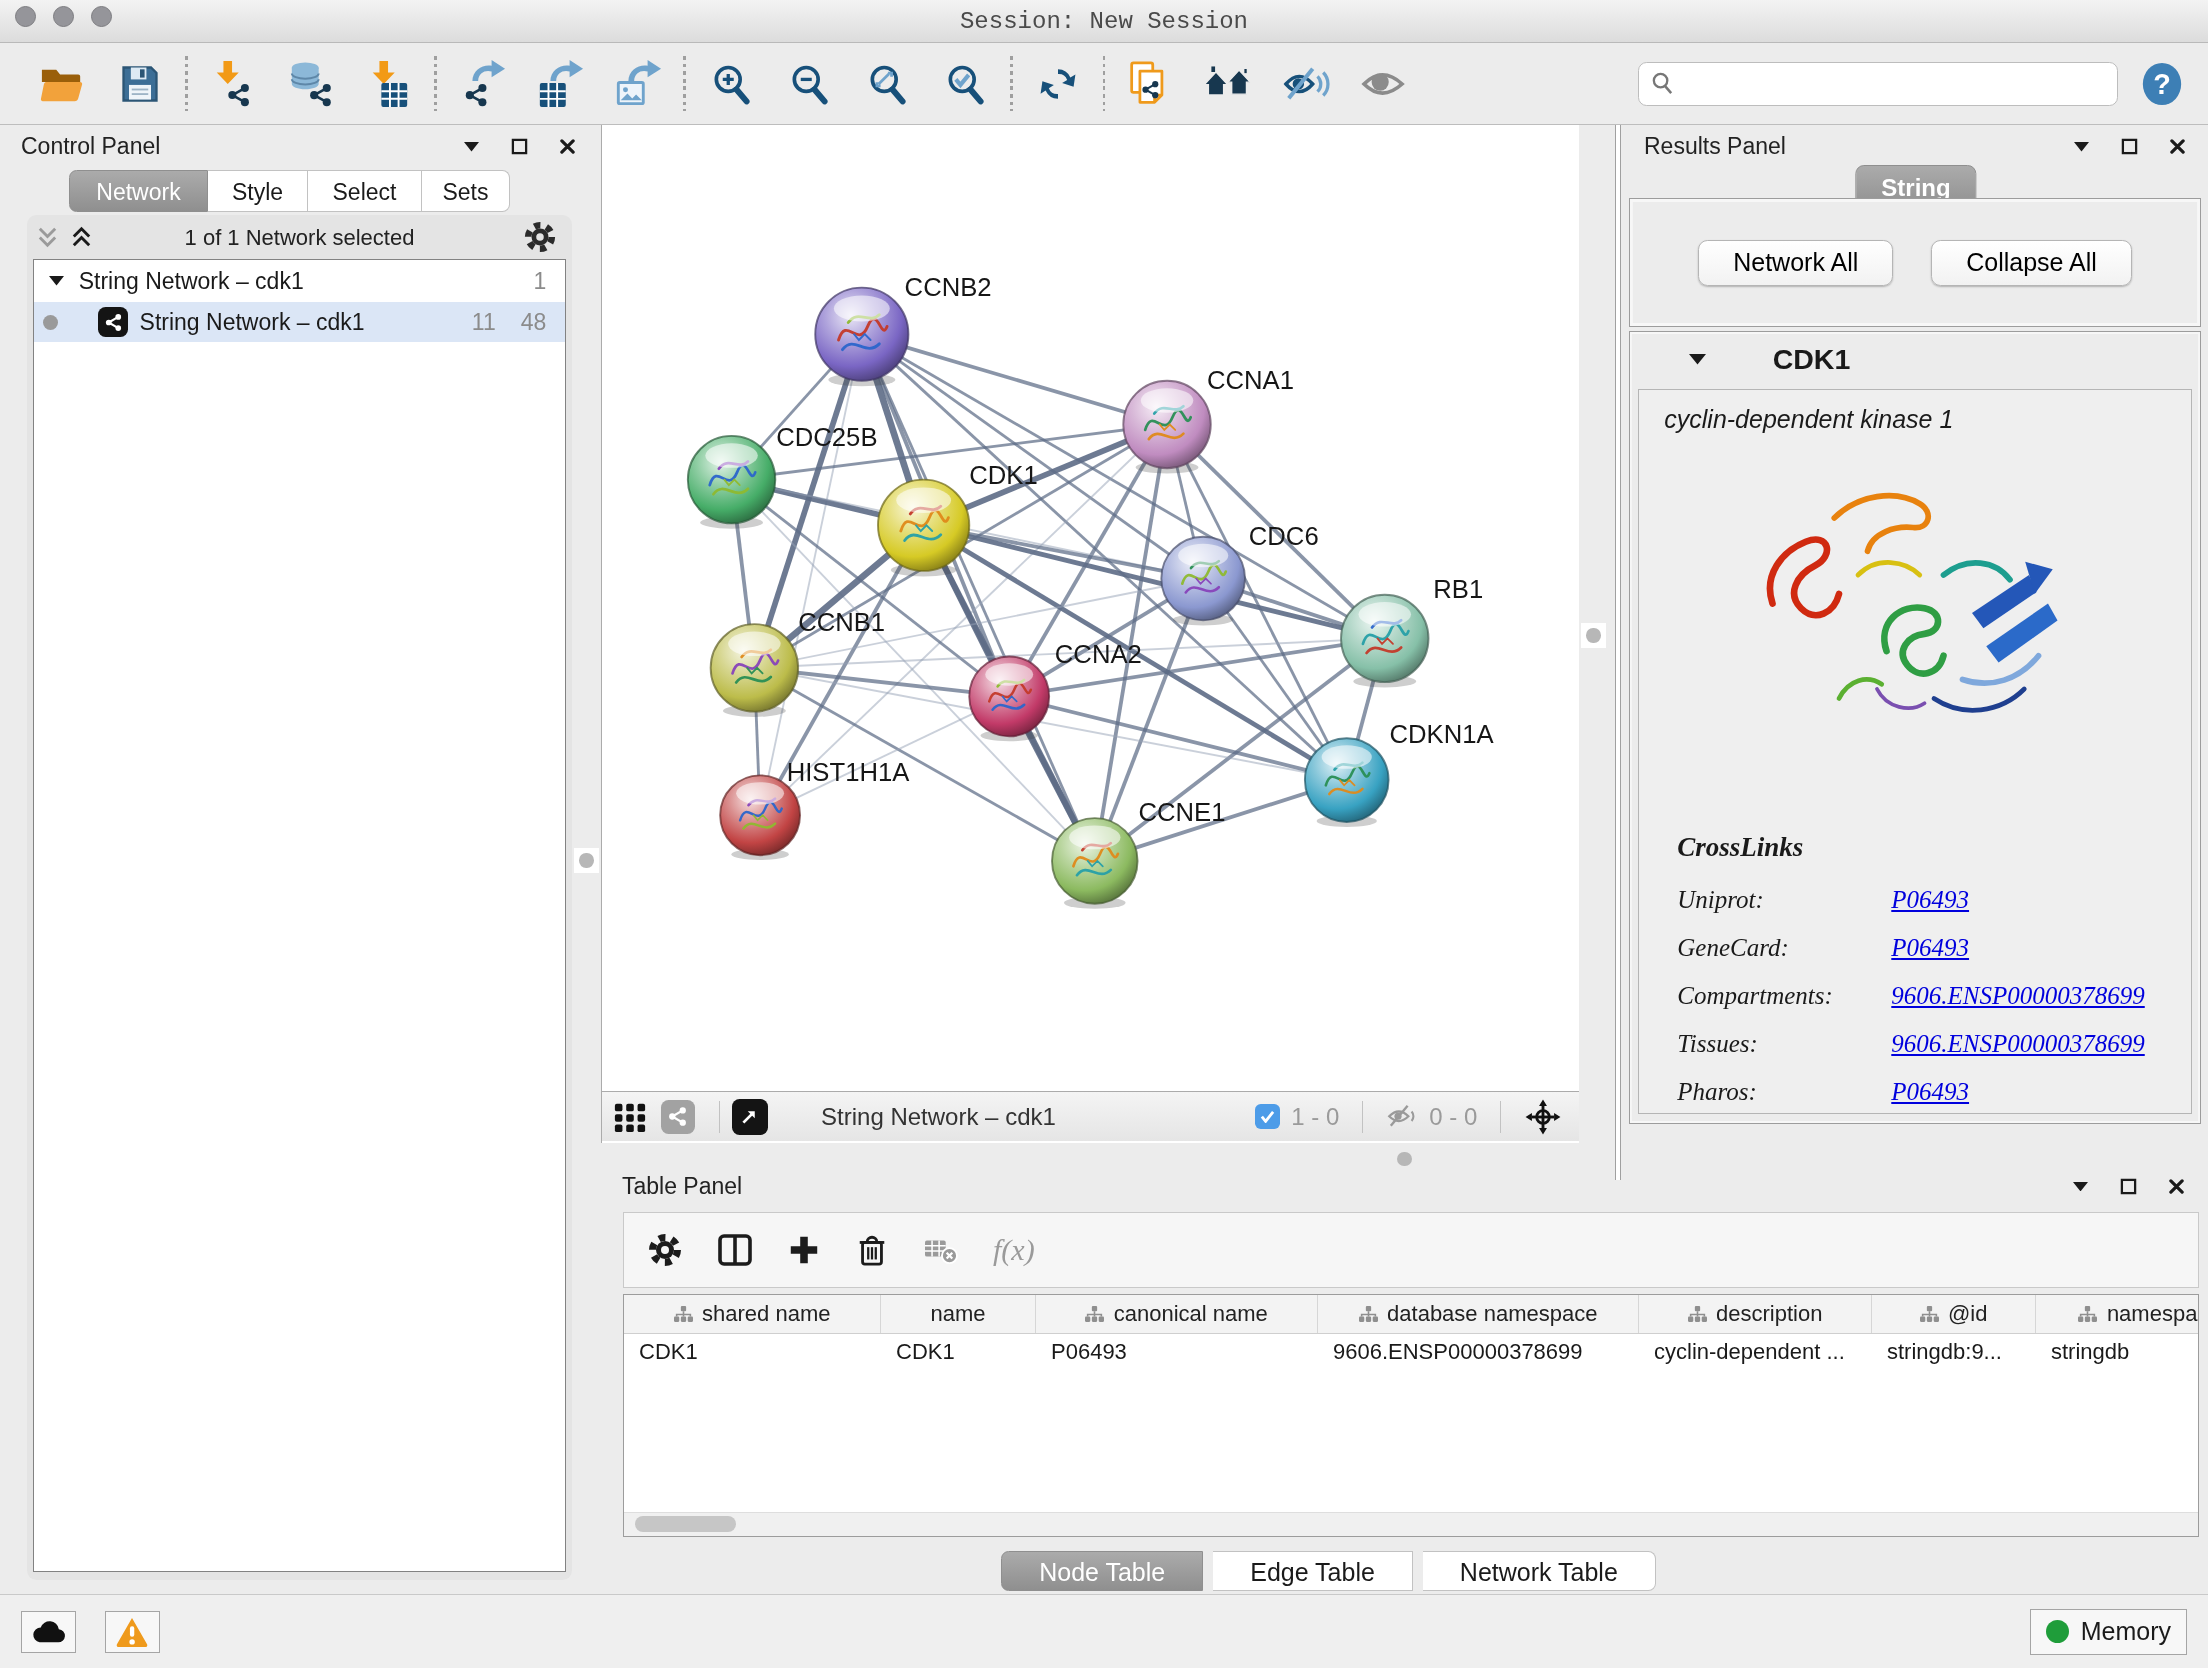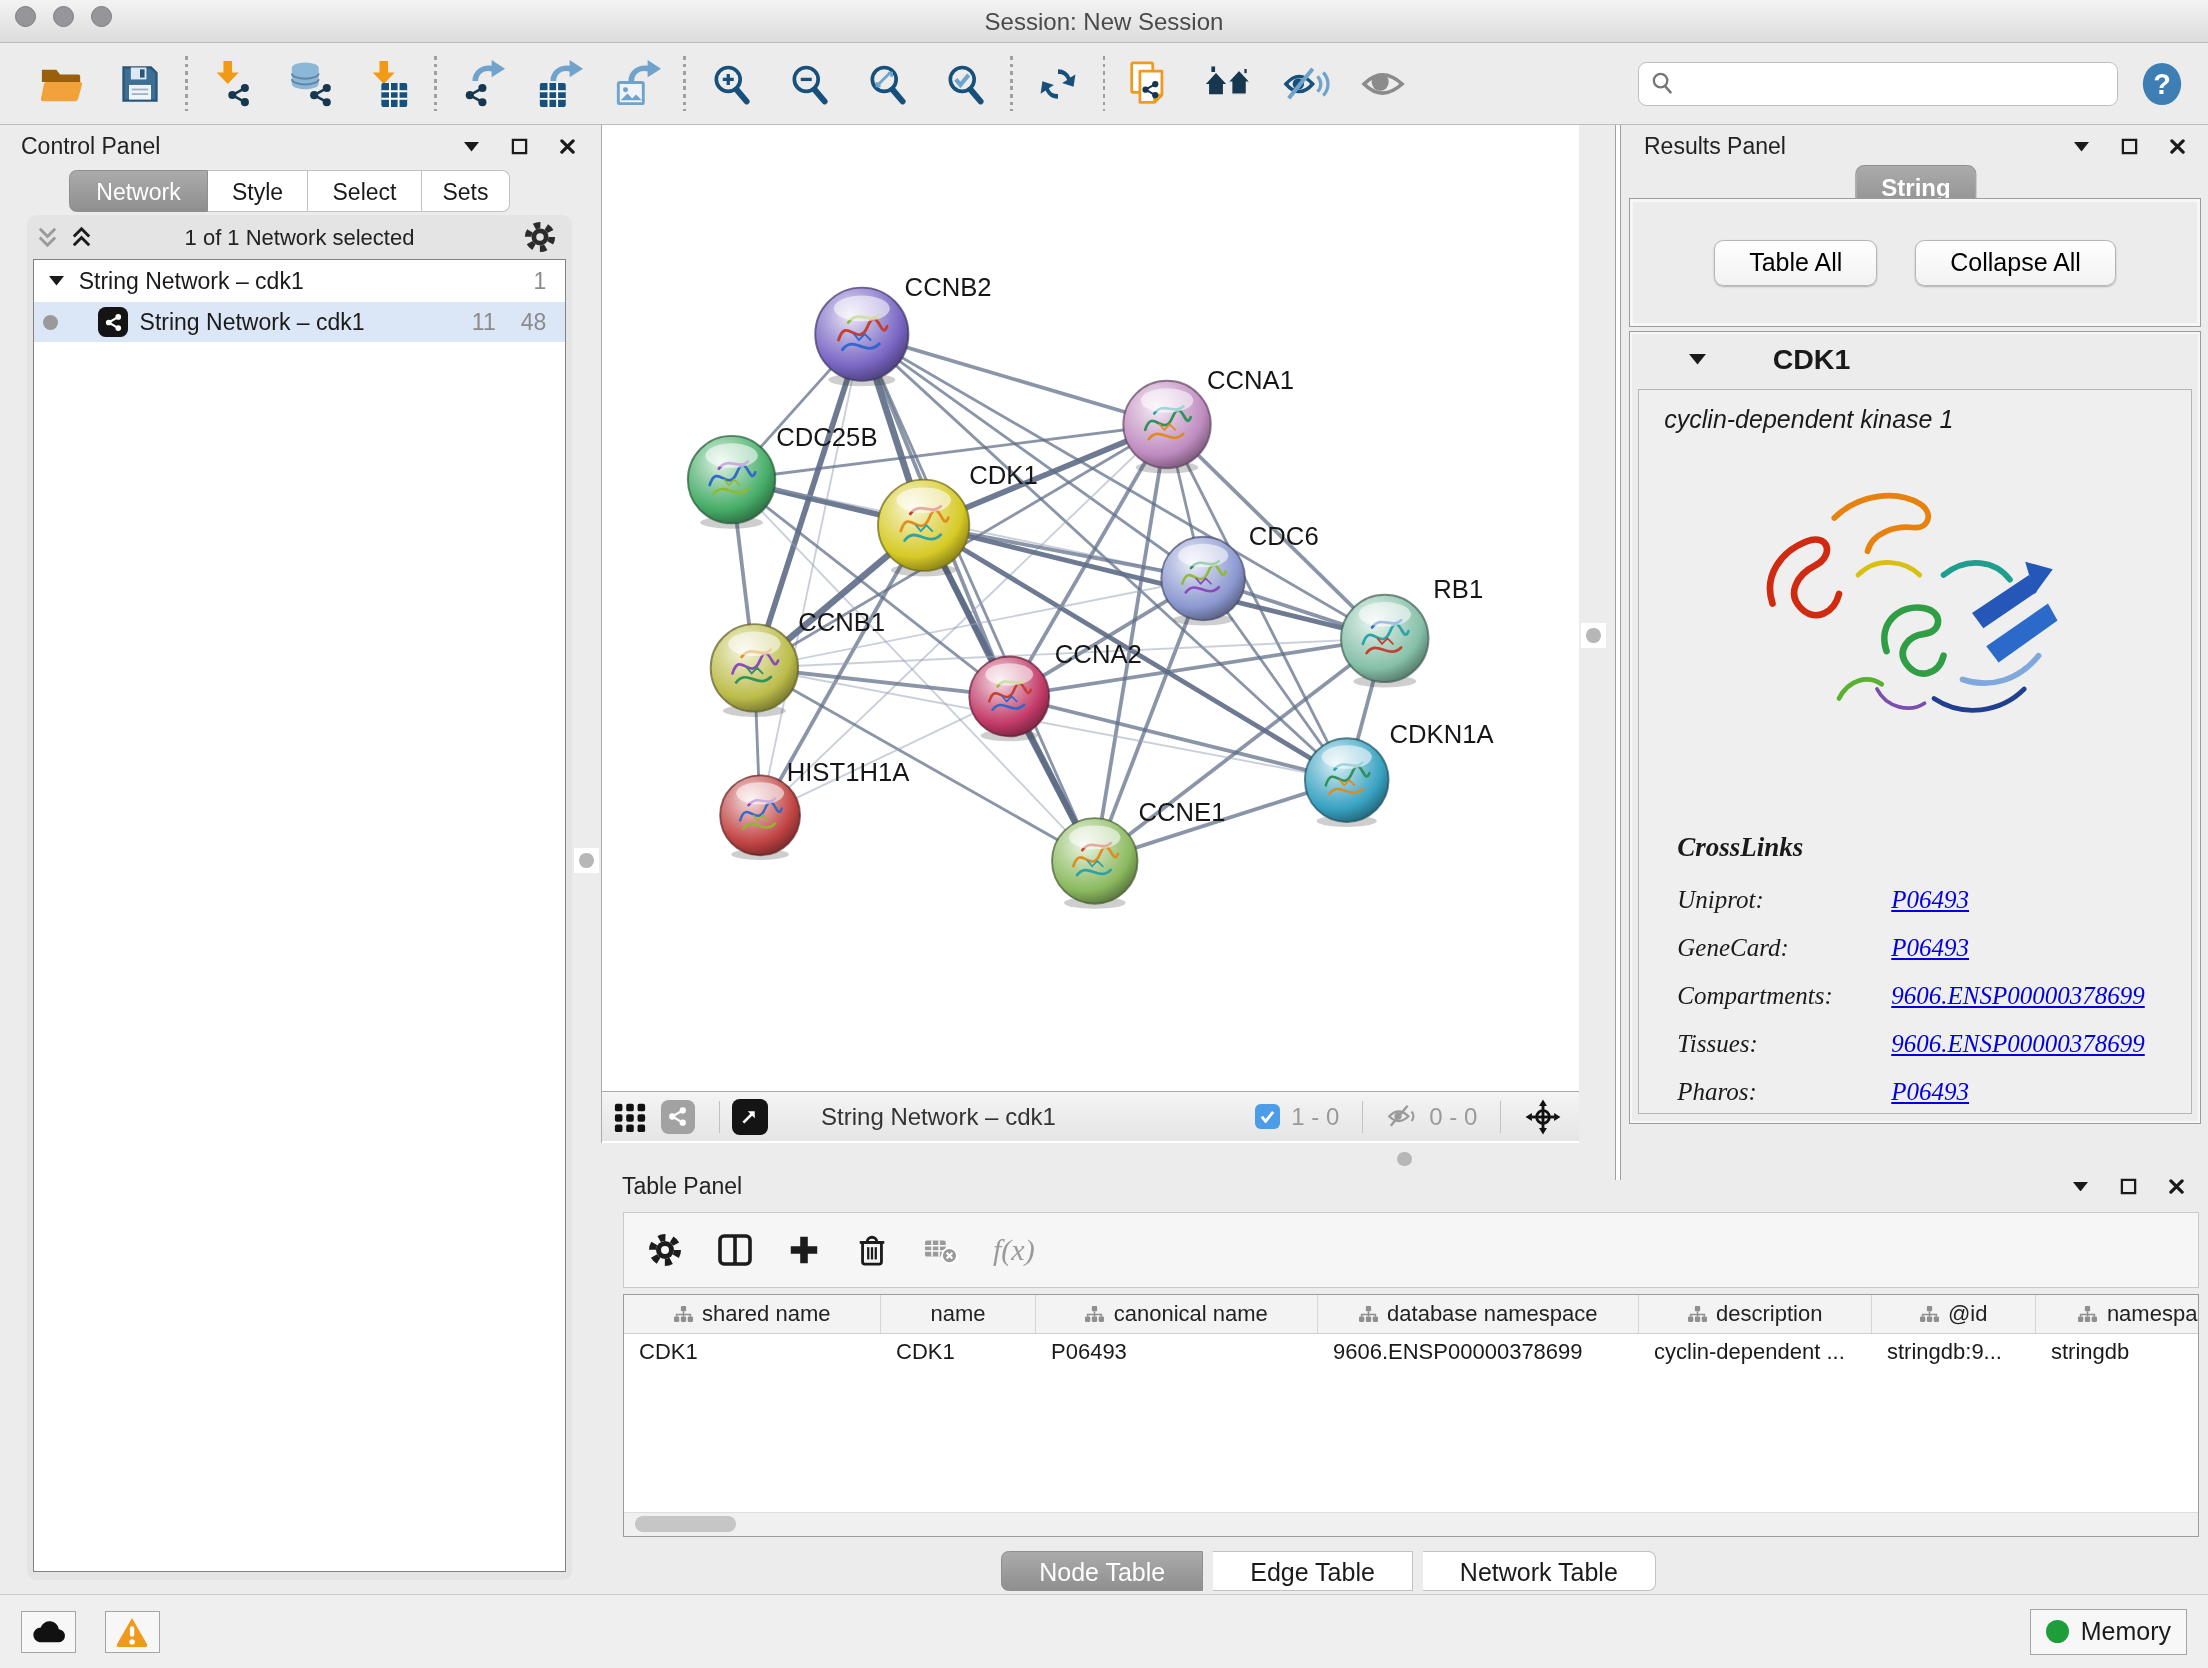--- a/index.html
+++ b/index.html
@@ -2,21 +2,21 @@
 <html style="font-size:15px"><head>
 <meta charset="utf-8">
 <style>
   html,body{margin:0;padding:0;background:#888;}
   #app{width:2208px;height:1668px;position:relative;background:#ececec;
        font-family:"Liberation Sans",sans-serif;color:#1a1a1a;overflow:hidden;}
   
   .titlebar{height:42px;background:linear-gradient(#f3f3f3,#dcdcdc);border-bottom:1px solid #b9b9b9;position:relative;}
   .traffic{position:absolute;top:5.7px;left:15px;display:flex;gap:17px;}
   .light{width:21px;height:21px;border-radius:50%;background:#95959a;border:1.9px solid #7d7d81;box-sizing:border-box;}
-  .title-text{position:absolute;left:0;right:0;top:7.6px;text-align:center;font-size:24px;color:#4a4a4a;}
+  .title-text{position:absolute;left:0;right:0;top:7.6px;text-align:center;font-size:24px;color:#4a4a4a;font-family:Liberation Mono, monospace;}
   
   .toolbar{height:82px;display:flex;align-items:center;padding:0 23px 0 38px;background:#ececec;border-bottom:1.9px solid #bdbdbd;box-sizing:border-box;}
   .tb-group{display:flex;align-items:center;gap:30px;}
   .tb-icon{width:48px;height:48px;display:flex;align-items:center;justify-content:center;}
   .tb-icon svg{display:block;}
   .tb-sep{width:2.9px;height:55px;margin:0 21px;background:repeating-linear-gradient(to bottom,#9f9f9f 0 3.8px,transparent 3.8px 7.6px);}
   .tb-search{margin-left:auto;width:480px;height:44px;background:#fff;border:1.9px solid #bdbdbd;border-radius:8.6px;display:flex;align-items:center;padding:0 11.4px;box-sizing:border-box;}
   .tb-search input{border:none;outline:none;flex:1;font-size:23px;font-family:inherit;background:transparent;margin-left:9.5px;}
   .help-btn{width:46px;height:46px;margin-left:21px;}
   
@@ -734,21 +734,21 @@
           </span>
         <span class="pb">
             <svg width="15" height="15" viewBox="0 0 16 16">
               <path d="M2 2 L14 14 M14 2 L2 14" stroke="#1a1a1a" stroke-width="3.4" stroke-linecap="round"></path>
             </svg>
           </span>
       </span>
     </div>
     <div class="rp-tab">String</div>
     <div class="rp-box1">
-      <button class="rp-btn">Table All</button>
+      <button class="rp-btn">Network All</button>
       <button class="rp-btn">Collapse All</button>
     </div>
     <div class="rp-box2">
       <div class="rp-sec-head">
         <span class="rp-caret">
             <svg width="17" height="10.5" viewBox="0 0 18 11">
               <path d="M0 0 h18 l-9 11 z" fill="#1a1a1a"></path>
             </svg>
           </span>
         <span class="rp-gene">CDK1</span>

